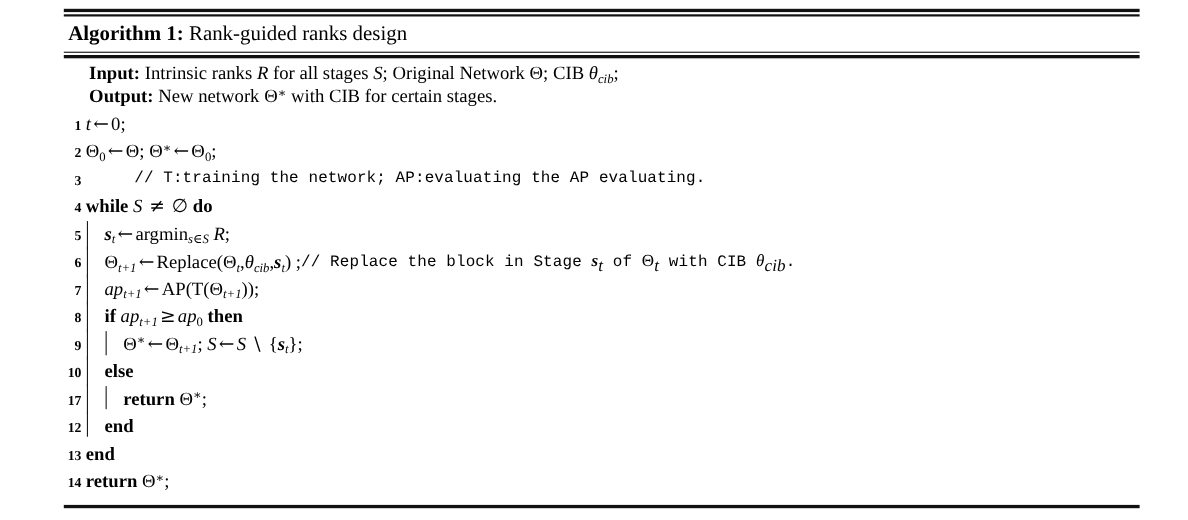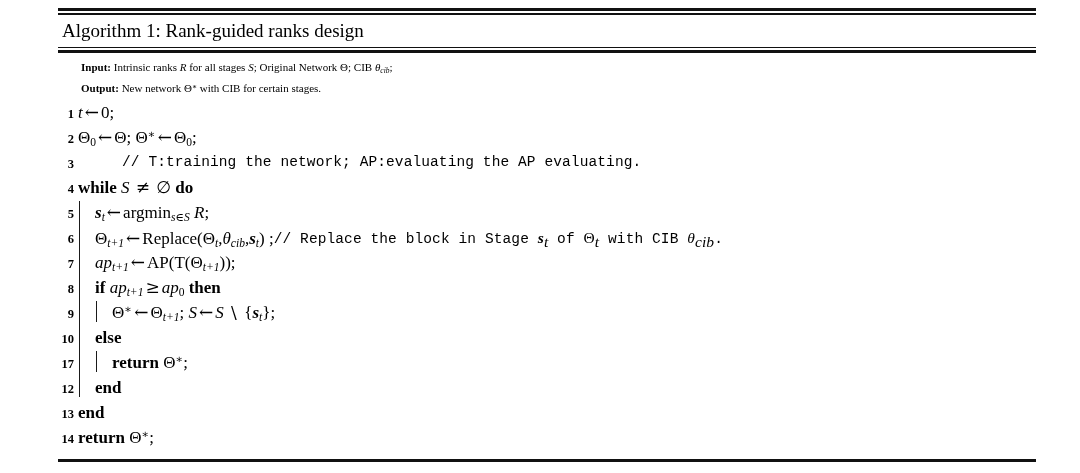--- a/index.html
+++ b/index.html
@@ -37,30 +37,30 @@
   .rule-gap-bottom { height: 2.5px; }
 
   
   .algo-caption {
     font-size: 19px;
     line-height: 1.0;
     padding: 6px 0 7px 4px;
     white-space: nowrap;
   }
   .algo-caption .caption-key {
-    font-weight: normal;
+    font-weight: bold;
   }
 
   
   .algo-body {
     padding: 4px 0 6px 0;
   }
 
   .io-line {
-    font-size: 11px;
+    font-size: 17px;
     line-height: 20.5px;
     padding-left: 23px;
     white-space: nowrap;
   }
   .io-key { font-weight: bold; }
 
   .code-lines {
     margin-top: 2px;
   }
 

